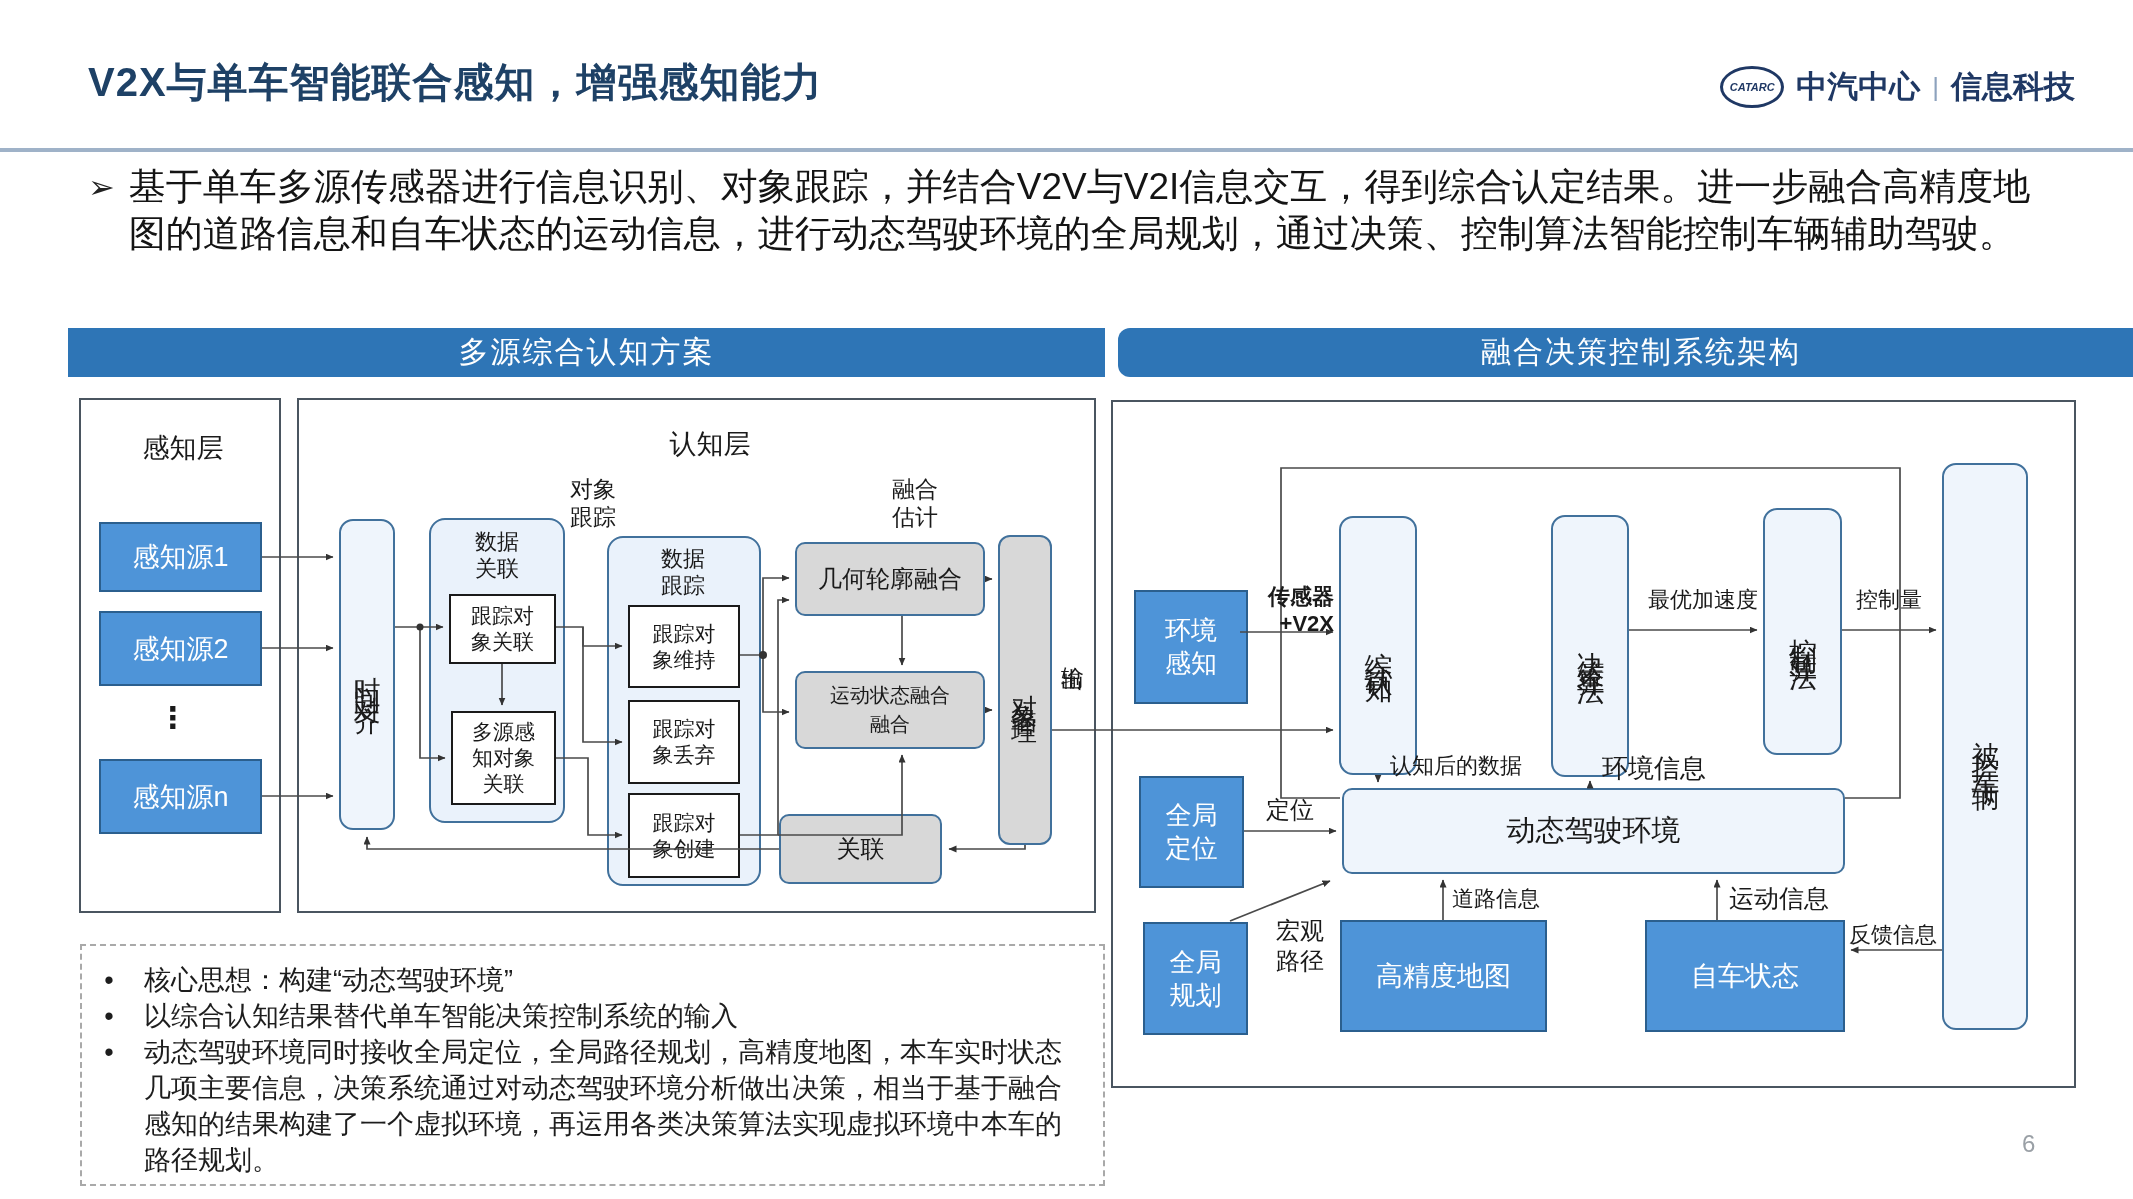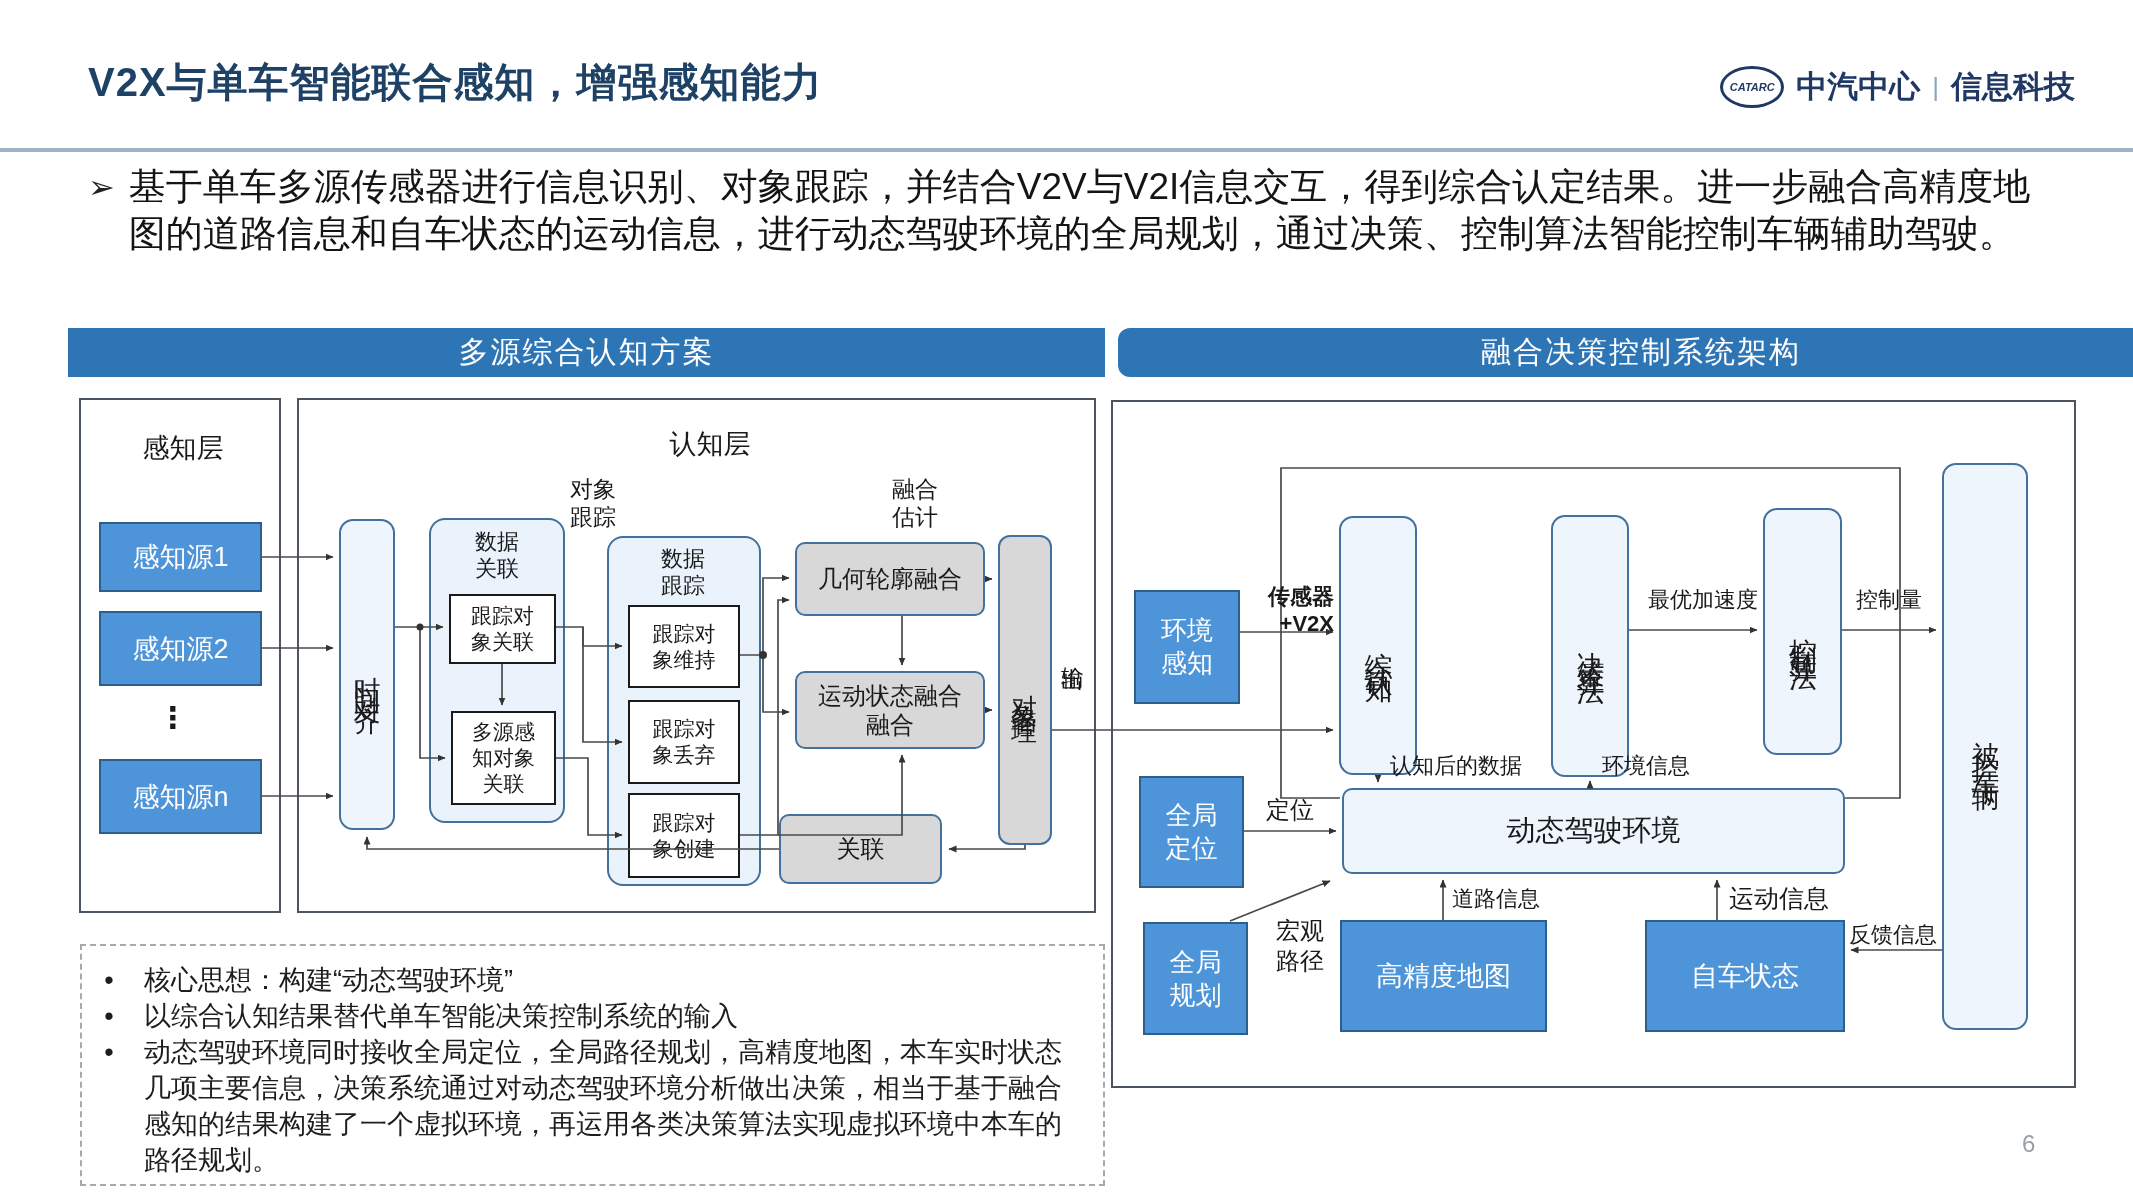--- a/index.html
+++ b/index.html
@@ -95,51 +95,51 @@
   <div class="abs box-white ctr preline z3" style="left:628px;top:605px;width:112px;height:83px;font-size:21px;line-height:26px;">跟踪对
 象维持</div>
   <div class="abs box-white ctr preline z3" style="left:628px;top:700px;width:112px;height:84px;font-size:21px;line-height:26px;">跟踪对
 象丢弃</div>
   <div class="abs box-white ctr preline z3" style="left:628px;top:793px;width:112px;height:85px;font-size:21px;line-height:26px;">跟踪对
 象创建</div>
 
   <div class="abs lab preline z5" style="left:880px;top:475px;width:70px;font-size:23px;line-height:28px;text-align:center;">融合
 估计</div>
   <div class="abs box-gray ctr z3" style="left:795px;top:542px;width:190px;height:74px;font-size:24px;">几何轮廓融合</div>
-  <div class="abs box-gray ctr preline z3" style="left:795px;top:671px;width:190px;height:78px;font-size:24px;line-height:29px;">运动状态融合
+  <div class="abs box-gray ctr preline z3" style="left:795px;top:671px;width:190px;height:78px;font-size:20px;line-height:29px;">运动状态融合
 融合</div>
 
   <div class="abs box-gray ctr z3 vtext" style="left:998px;top:535px;width:54px;height:310px;font-size:26px;letter-spacing:8px;border-radius:12px;">对象管理</div>
   <div class="abs box-gray ctr z3" style="left:779px;top:814px;width:163px;height:70px;font-size:24px;">关联</div>
   <div class="abs lab z5 vtext" style="left:1058px;top:648px;height:70px;font-size:23px;letter-spacing:2px;">输出</div>
 
   <div class="abs frame z1" style="left:1111px;top:400px;width:965px;height:688px;"></div>
 
-  <div class="abs box-blue ctr preline z3" style="left:1134px;top:590px;width:106px;height:114px;font-size:26px;line-height:33px;">环境
+  <div class="abs box-blue ctr preline z3" style="left:1134px;top:590px;width:114px;height:114px;font-size:26px;line-height:33px;">环境
 感知</div>
   <div class="abs box-blue ctr preline z3" style="left:1139px;top:776px;width:105px;height:112px;font-size:26px;line-height:33px;">全局
 定位</div>
   <div class="abs box-blue ctr preline z3" style="left:1143px;top:922px;width:105px;height:113px;font-size:26px;line-height:33px;">全局
 规划</div>
   <div class="abs box-blue ctr z3" style="left:1340px;top:920px;width:207px;height:112px;font-size:27px;">高精度地图</div>
   <div class="abs box-blue ctr z3" style="left:1645px;top:920px;width:200px;height:112px;font-size:27px;">自车状态</div>
 
   <div class="abs box-light ctr z3 vtext" style="left:1339px;top:516px;width:78px;height:259px;font-size:28px;letter-spacing:8px;">综合认知</div>
   <div class="abs box-light ctr z3 vtext" style="left:1551px;top:515px;width:78px;height:262px;font-size:28px;letter-spacing:8px;">决策算法</div>
   <div class="abs box-light ctr z3 vtext" style="left:1763px;top:508px;width:79px;height:247px;font-size:28px;letter-spacing:8px;">控制算法</div>
   <div class="abs box-light ctr z3 vtext" style="left:1942px;top:463px;width:86px;height:567px;font-size:28px;letter-spacing:14px;">被控车辆</div>
   <div class="abs box-light ctr z3" style="left:1342px;top:788px;width:503px;height:86px;font-size:29px;border-radius:10px;">动态驾驶环境</div>
 
   <div class="abs lab preline z5" style="left:1246px;top:583px;width:88px;font-size:22px;line-height:27px;text-align:right;font-weight:bold;">传感器
 +V2X</div>
   <div class="abs lab z5" style="left:1266px;top:794px;font-size:24px;">定位</div>
   <div class="abs lab preline z5" style="left:1256px;top:916px;width:60px;font-size:24px;line-height:30px;margin-left:20px;">宏观
 路径</div>
   <div class="abs lab z5" style="left:1390px;top:751px;font-size:22px;">认知后的数据</div>
-  <div class="abs lab z5" style="left:1602px;top:751px;font-size:22px;">环境信息</div>
+  <div class="abs lab z5" style="left:1602px;top:751px;font-size:26px;">环境信息</div>
   <div class="abs lab z5" style="left:1648px;top:585px;font-size:22px;">最优加速度</div>
   <div class="abs lab z5" style="left:1856px;top:585px;font-size:22px;">控制量</div>
   <div class="abs lab z5" style="left:1452px;top:884px;font-size:22px;">道路信息</div>
   <div class="abs lab z5" style="left:1729px;top:882px;font-size:25px;">运动信息</div>
   <div class="abs lab z5" style="left:1849px;top:920px;font-size:22px;">反馈信息</div>
 
   <div class="abs notes z2">
     <ul>
       <li>
           <span class="bullet-dot">•</span>

